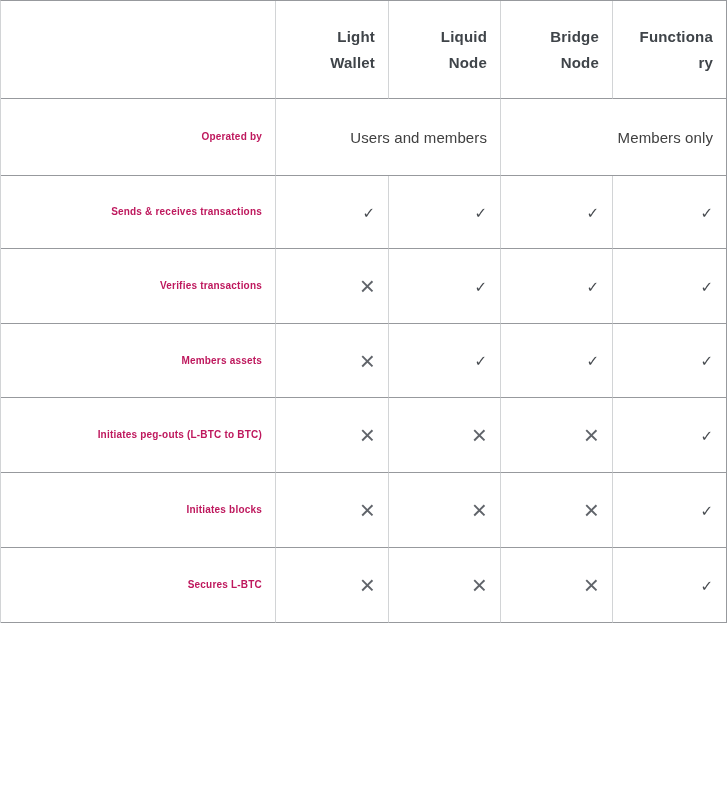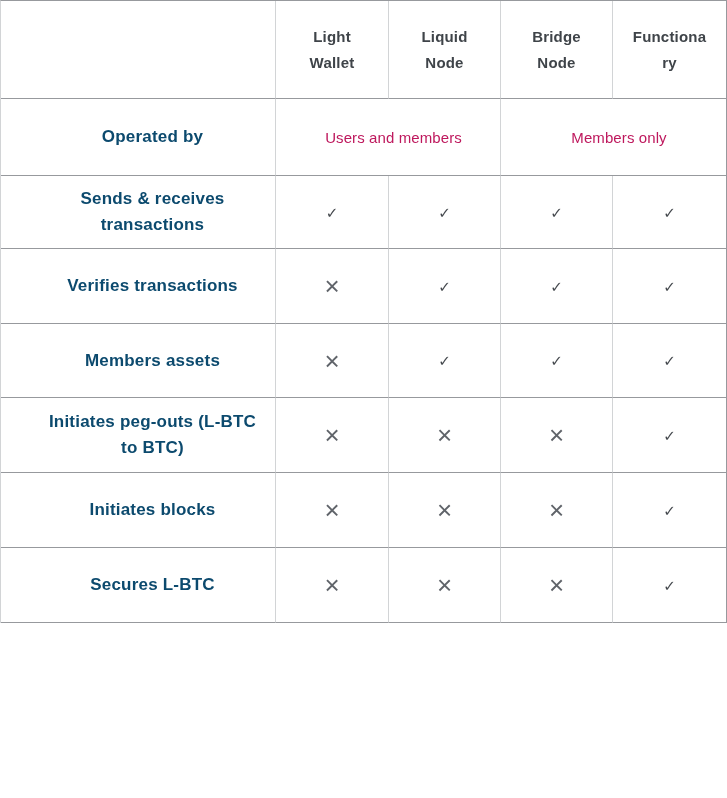--- a/index.html
+++ b/index.html
@@ -16,21 +16,21 @@
     table-layout: fixed;
     border-top: 1px solid #97999d;
     border-right: 1px solid #97999d;
     border-left: 1px solid #d2d4d6;
     background: #ffffff;
   }
   th, td {
     box-sizing: border-box;
     padding: 0 13px;
     vertical-align: middle;
-    text-align: center;
+    text-align: right;
     font-weight: 400;
     border-bottom: 1px solid #97999d;
     overflow: hidden;
   }
   th:not(:first-child), td:not(:first-child) {
     border-left: 1px solid #d2d4d6;
   }
   .hdr span {
     display: inline-block;
     font-weight: 700;
@@ -38,30 +38,30 @@
     line-height: 26px;
     letter-spacing: 0.2px;
     color: #3f4449;
   }
   .hdr.last span {
     max-width: 74px;
     word-break: break-all;
   }
   .lbl {
     font-weight: 700;
-    font-size: 17px;
+    font-size: 10px;
     line-height: 26px;
     letter-spacing: 0.2px;
-    color: #0c4a6e;
+    color: #be185d;
     padding-left: 42px;
   }
   .op {
     font-size: 15px;
     letter-spacing: 0.1px;
-    color: #be185d;
+    color: #404040;
     padding-left: 24px;
   }
   .mark { line-height: 1; }
   .mark.check {
     font-size: 15px;
     color: #45494e;
   }
   .mark.cross {
     font-size: 26px;
     color: #60646a;

